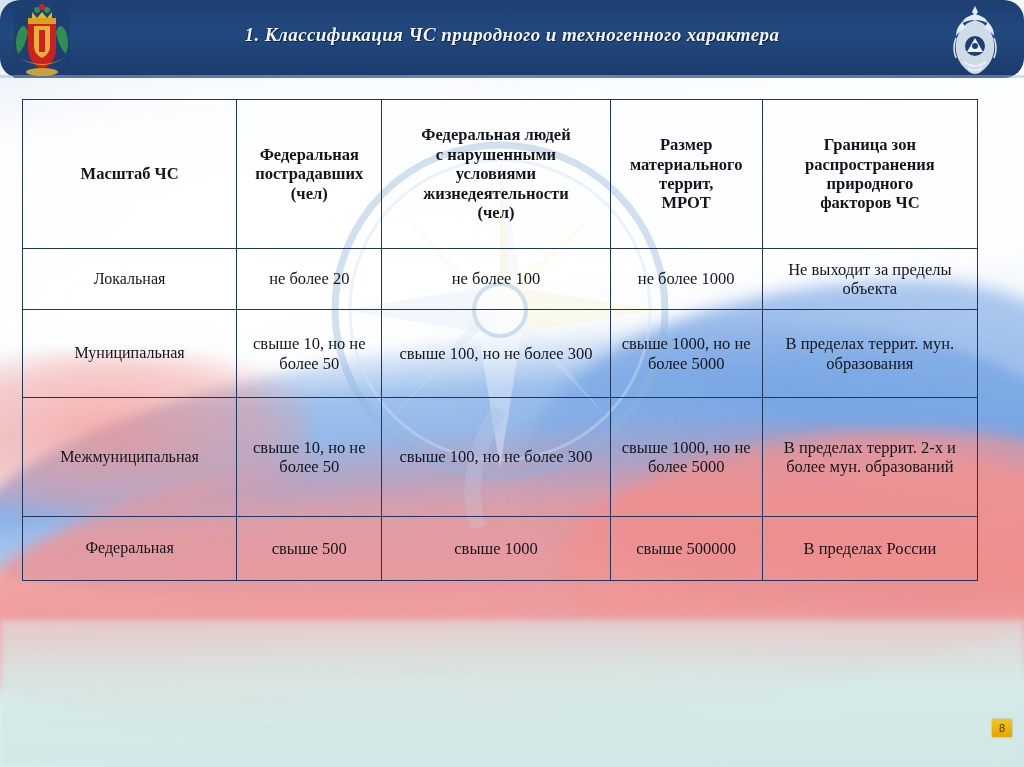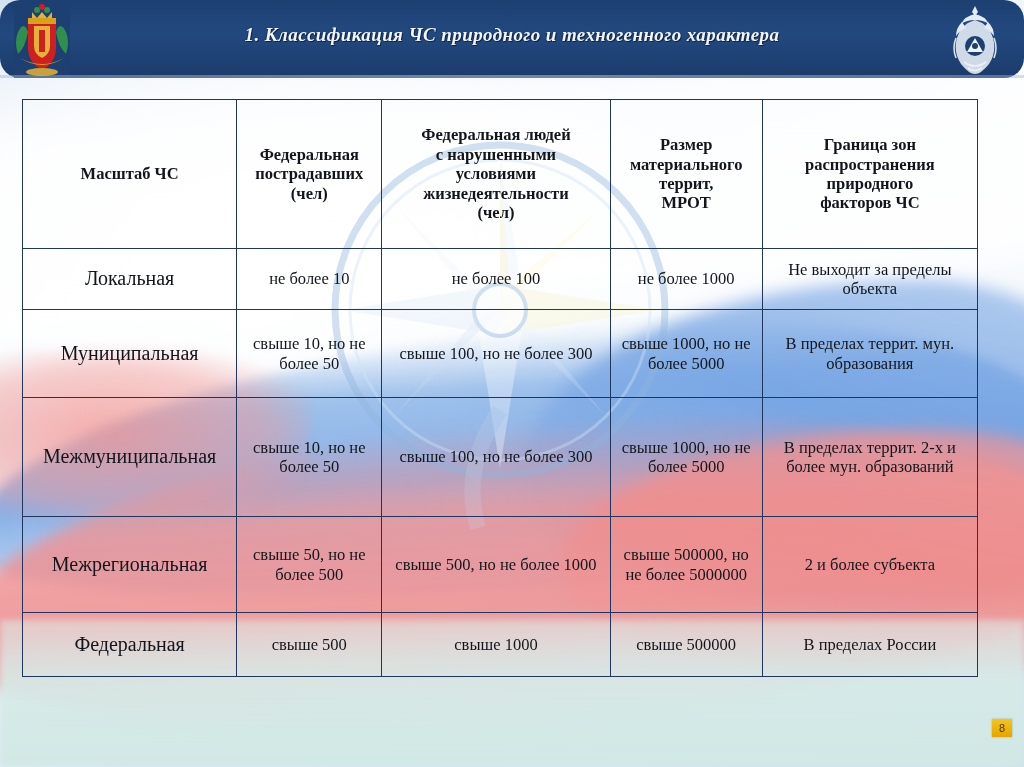--- a/index.html
+++ b/index.html
@@ -126,21 +126,21 @@
     font-size:17px;
     line-height:1.2;
     height:138px;
   }
   .col1{width:214px;}
   .col2{width:145px;}
   .col3{width:228px;}
   .col4{width:152px;}
   .col5{width:215px;}
 
-  tbody td.c1{font-size:20px;}
+  tbody td.c1{font-size:16px;}
   tbody tr.r-lokal td{height:50px;}
   tbody tr.r-munic td{height:77px;}
   tbody tr.r-mezhmun td{height:108px;margin-left:7px;}
   tbody tr.r-region td{height:88px;}
   tbody tr.r-mezhreg td{height:85px;}
   tbody tr.r-feder td{height:53px;}
 
   .ta-left{text-align:left;}
 
   
@@ -270,21 +270,21 @@
             <div>распространения</div>
             <div>природного</div>
             <div>факторов ЧС</div>
           </th>
         </tr>
       </thead>
       <tbody>
 
         <tr class="r-lokal">
           <td class="c1">Локальная</td>
-          <td>не более 10</td>
+          <td>не более 20</td>
           <td>не более 100</td>
           <td>не более 1000</td>
           <td>Не выходит за пределы объекта</td>
         </tr>
 
         <tr class="r-munic">
           <td class="c1">Муниципальная</td>
           <td>свыше 10, но не более 50</td>
           <td>свыше 100, но не более 300</td>
           <td>свыше 1000, но не более 5000</td>
@@ -293,27 +293,20 @@
 
         <tr class="r-mezhmun">
           <td class="c1">Межмуниципальная</td>
           <td>свыше 10, но не более 50</td>
           <td>свыше 100, но не более 300</td>
           <td>свыше 1000, но не более 5000</td>
           <td>В пределах террит. 2-х и более мун. образований</td>
         </tr>
 
 
-        <tr class="r-mezhreg">
-          <td class="c1">Межрегиональная</td>
-          <td class="ta-left">свыше 50, но не более 500</td>
-          <td class="ta-left">свыше 500, но не более 1000</td>
-          <td class="ta-left">свыше 500000, но не более 5000000</td>
-          <td>2 и более субъекта</td>
-        </tr>
 
         <tr class="r-feder">
           <td class="c1">Федеральная</td>
           <td>свыше 500</td>
           <td>свыше 1000</td>
           <td>свыше 500000</td>
           <td>В пределах России</td>
         </tr>
 
       </tbody>

